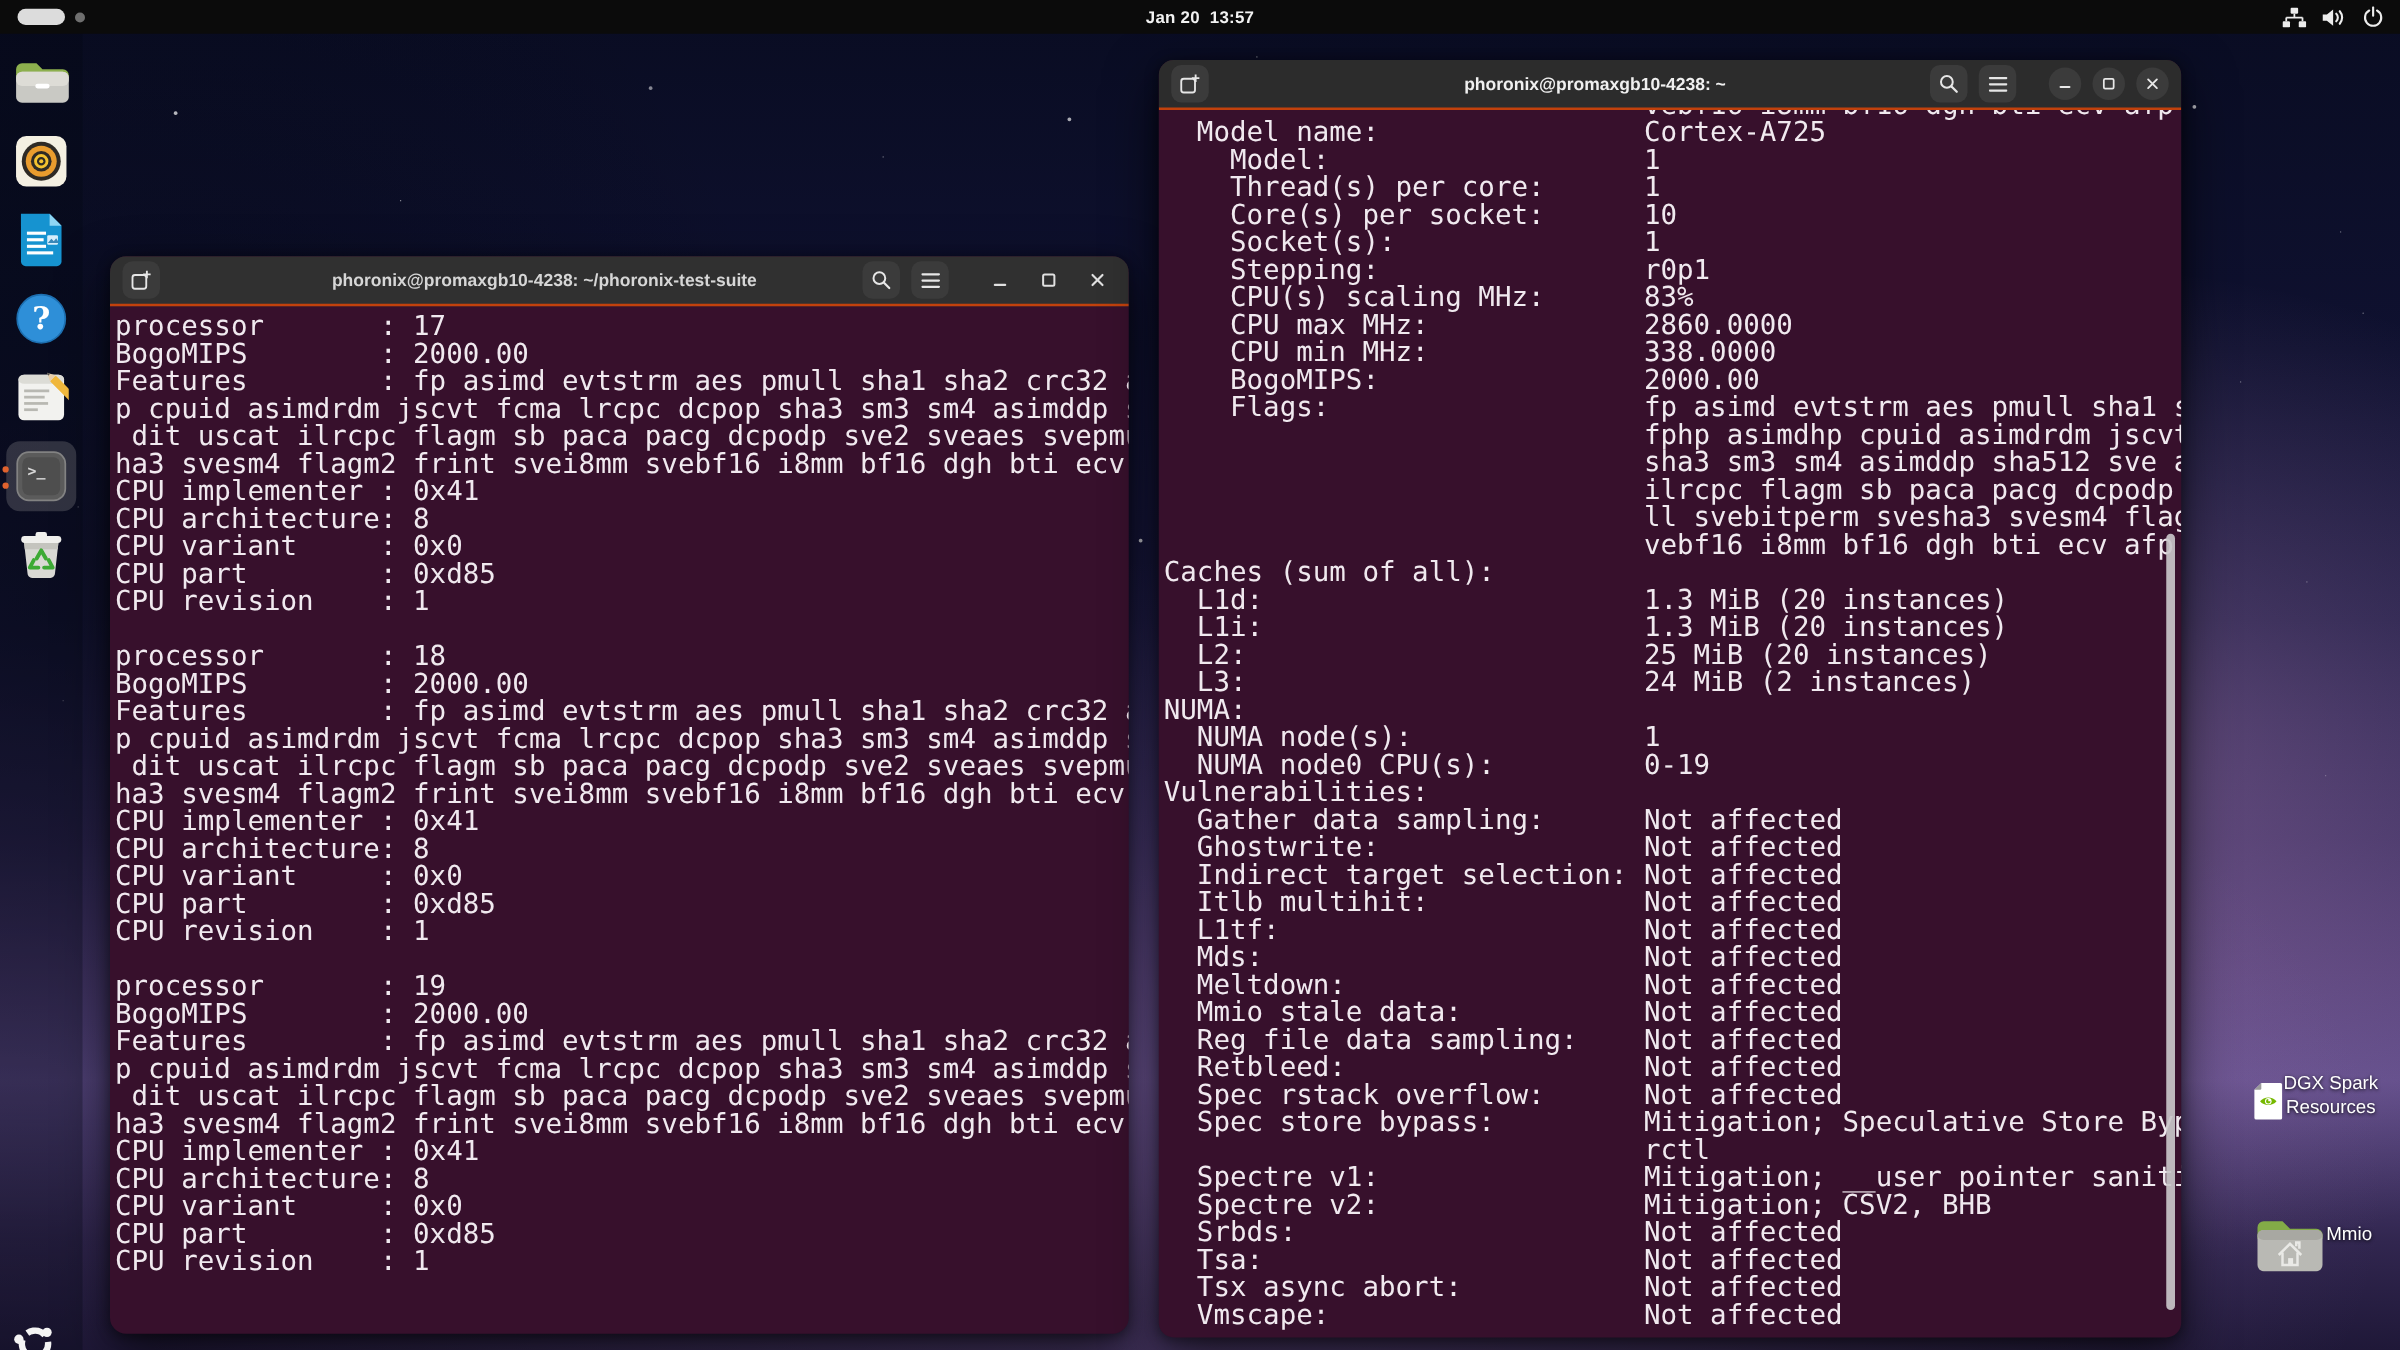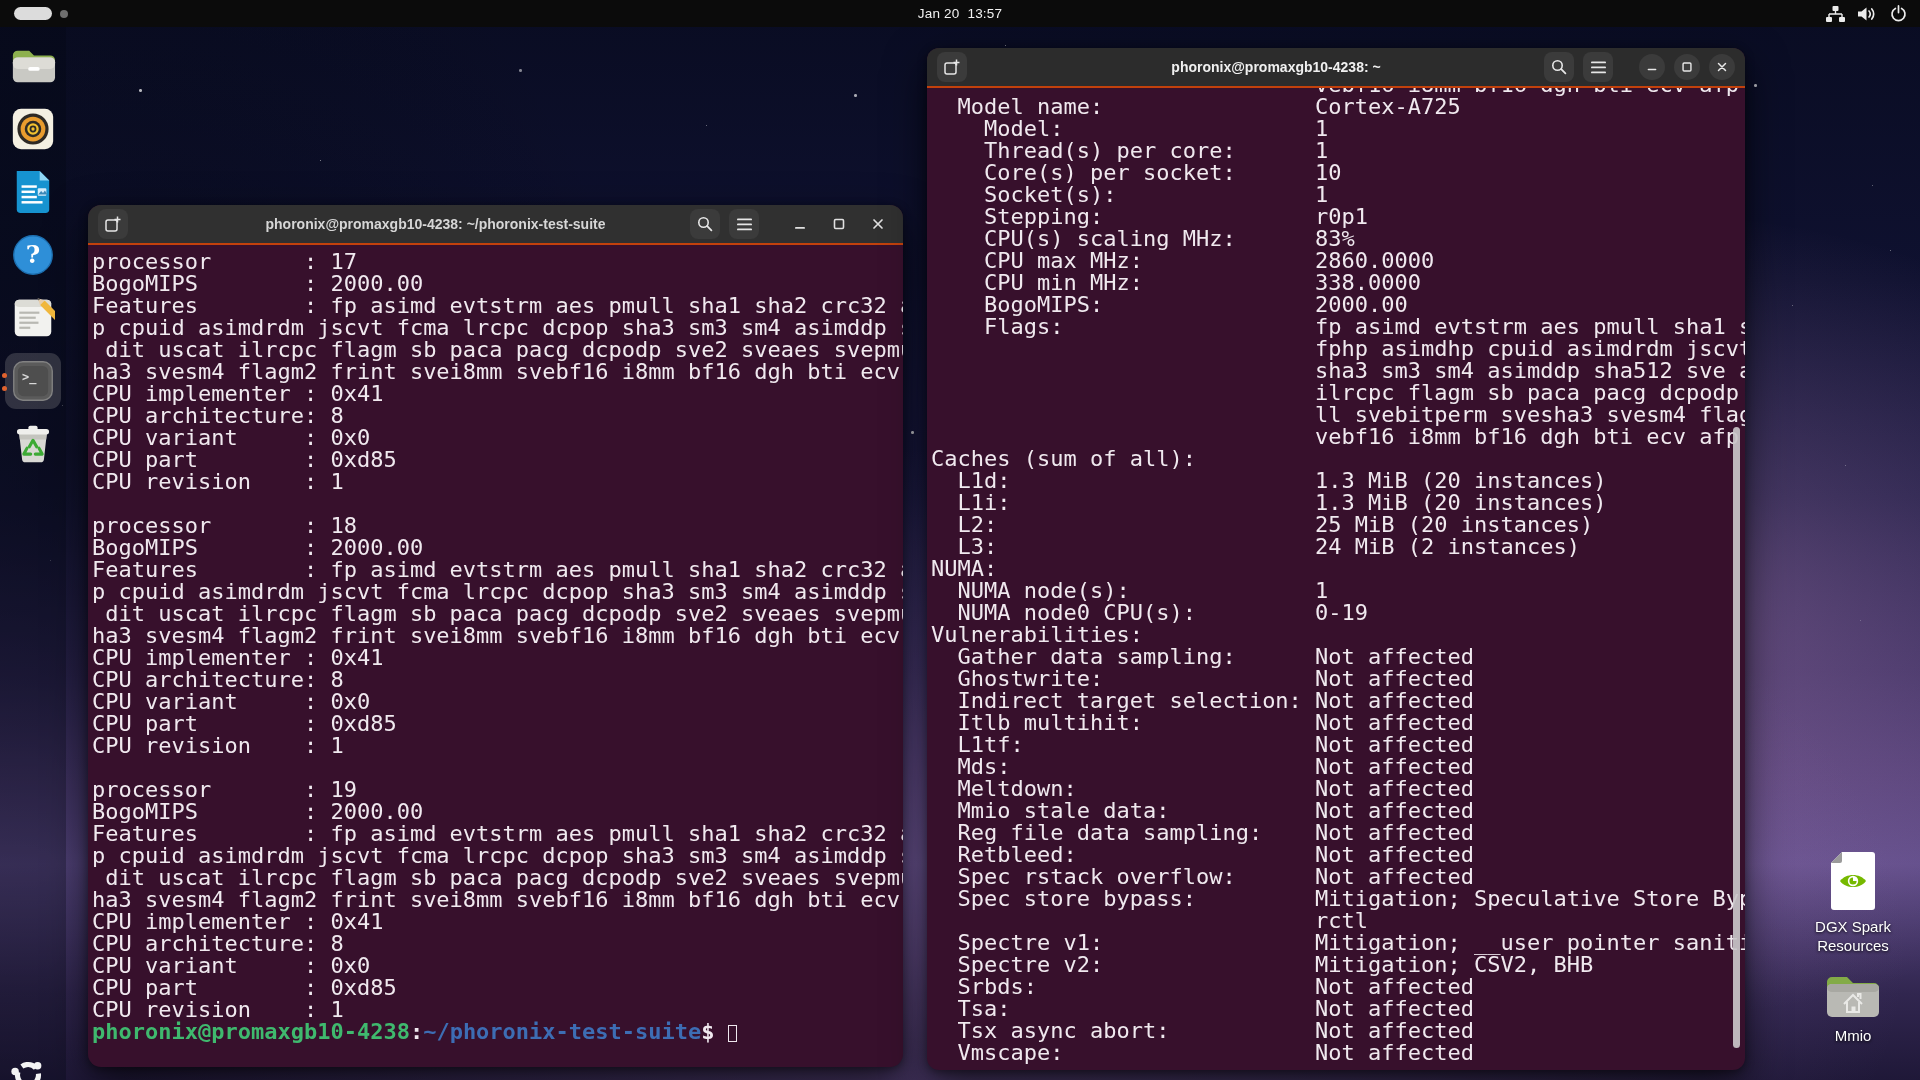--- a/index.html
+++ b/index.html
@@ -28,38 +28,38 @@
       1890px 250px 0 rgba(255,255,255,.5), 1860px 620px 0 rgba(255,255,255,.3);
   }
 
   
   .topbar { position:absolute; top:0; left:0; width:1920px; height:27px; background:#0b0b0b;
     display:flex; align-items:center; z-index:50; }
   .ws-group { display:flex; align-items:center; margin-left:14px; gap:8px; }
   .ws-pill { width:38px; height:13px; border-radius:7px; background:#dcdcdc; }
   .ws-dot { width:8px; height:8px; border-radius:50%; background:#6f6f6f; }
   .clock { position:absolute; left:50%; transform:translateX(-50%); color:#f2f2f2;
-    font-size:13.5px; font-weight:400; white-space:pre; letter-spacing:.2px; }
+    font-size:13.5px; font-weight:700; white-space:pre; letter-spacing:.2px; }
   .tray { position:absolute; right:13px; top:0; height:27px; display:flex; align-items:center; gap:13px; }
 
   
   .dock { position:absolute; left:0; top:27px; width:66px; height:1053px;
     background:rgba(4,6,16,0.30); z-index:40; }
   .dock-item { position:absolute; left:10px; width:46px; height:46px; display:flex;
     align-items:center; justify-content:center; }
   .dock-item.active::before { content:""; position:absolute; inset:-5px; border-radius:11px;
     background:rgba(150,150,150,0.28); }
   .run-dot { position:absolute; left:-8px; width:5px; height:5px; border-radius:50%; background:#e0622e; }
   .run-dot.d1 { top:15px; } .run-dot.d2 { top:28px; }
   .show-apps { position:absolute; left:9px; top:1029px; width:38px; height:38px;
     display:flex; align-items:center; justify-content:center; }
 
   
-  .desk-icon { position:absolute; width:100px; display:flex; flex-direction:column;
-    align-items:center; z-index:10; }
+  .desk-icon { position:absolute; width:100px; display:flex; flex-direction:row;
+    align-items:flex-start; z-index:10; }
   .desk-icon .lbl { margin-top:6px; color:#fff; font-size:15px; line-height:19px; text-align:center;
     text-shadow:0 1px 3px rgba(0,0,0,.9); }
   .di-dgx { left:1803px; top:851px; }
   .di-home { left:1803px; top:972px; }
 
   
   .window { position:absolute; border-radius:12px; overflow:hidden; background:#37102c;
     box-shadow:0 16px 42px rgba(0,0,0,.62), 0 2px 10px rgba(0,0,0,.45); z-index:20; }
   .win-left  { left:88px;  top:205px; width:815px; height:862px;border-radius:13px; }
   .win-right { left:927px; top:48px;  width:818px; height:1022px; z-index:25; }
@@ -317,21 +317,20 @@
 Features        : fp asimd evtstrm aes pmull sha1 sha2 crc32 atomics fphp asimdh
 p cpuid asimdrdm jscvt fcma lrcpc dcpop sha3 sm3 sm4 asimddp sha512 sve asimdfhm
  dit uscat ilrcpc flagm sb paca pacg dcpodp sve2 sveaes svepmull svebitperm sves
 ha3 svesm4 flagm2 frint svei8mm svebf16 i8mm bf16 dgh bti ecv afp wfxt
 CPU implementer : 0x41
 CPU architecture: 8
 CPU variant     : 0x0
 CPU part        : 0xd85
 CPU revision    : 1
 </pre>
-    <div class="prompt-line"><span class="p-user">phoronix@promaxgb10-4238</span><span class="p-plain">:</span><span class="p-path">~/phoronix-test-suite</span><span class="p-plain">$ </span><span class="cursor-box"></span></div>
   </div>
 </div>
 
 <div class="window win-right">
   <div class="titlebar">
     <button class="tb-btn boxed">
       <svg width="18" height="18" viewBox="0 0 18 18">
         <rect x="2" y="5" width="11" height="11" rx="2" stroke="#e6e6e6" stroke-width="1.5" fill="none"></rect>
         <path d="M13.5 1.5 v6 M10.5 4.5 h6" stroke="#e6e6e6" stroke-width="1.5"></path>
       </svg>

